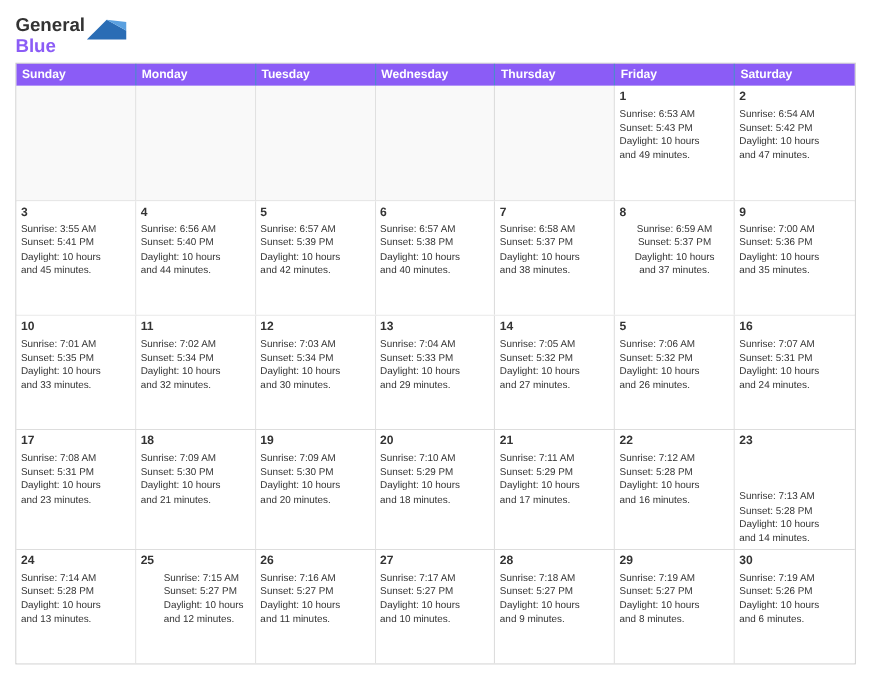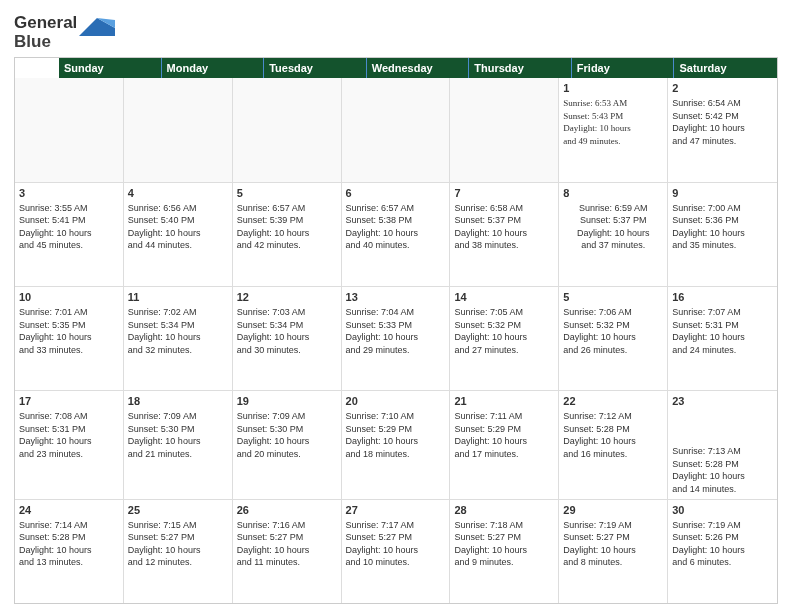--- a/index.html
+++ b/index.html
@@ -28,21 +28,21 @@
       flex-direction: column;
       align-items: flex-start;
       margin-top: 4px;
     }
     .logo-text {
       font-size: 17px;
       font-weight: bold;
       color: #333;
       line-height: 1.1;
     }
-    .logo-text span.blue { color: #404040; }
+    .logo-text span.blue { color: #8b5cf6; }
     .title-block {
       text-align: right;
     }
     .calendar-title {
       font-size: 32px;
       font-weight: bold;
       color: #333;
       line-height: 1.1;
     }
     .calendar-subtitle {
@@ -52,22 +52,21 @@
     }
     .calendar {
       flex: 1;
       border: 1px solid #ccc;
       display: flex;
       flex-direction: column;
     }
     .cal-header-row {
       display: grid;
       grid-template-columns: repeat(7, 1fr);
-      background: #14532d;
-      margin-left: 44px;
+      background: #8b5cf6;
     }
     .cal-header-cell {
       color: #fff;
       font-size: 11px;
       font-weight: bold;
       padding: 4px 5px;
       text-align: left;
       border-right: 1px solid #4a8acc;
     }
     .cal-header-cell:last-child { border-right: none; }
@@ -141,21 +140,21 @@
       </div>
     <div class="cal-body" id="cal-body">
         <div class="cal-week">
           <div class="cal-cell empty"></div>
           <div class="cal-cell empty"></div>
           <div class="cal-cell empty"></div>
           <div class="cal-cell empty"></div>
           <div class="cal-cell empty"></div>
           <div class="cal-cell">
             <span class="day-number">1</span>
-            <div class="cell-text" style="white-space: pre-wrap; font-family: Liberation Serif, serif;">Sunrise: 6:53 AM
+            <div class="cell-text" style="white-space: pre-wrap;">Sunrise: 6:53 AM
 Sunset: 5:43 PM
 Daylight: 10 hours
 and 49 minutes.</div>
           </div>
           <div class="cal-cell">
             <span class="day-number">2</span>
             <div class="cell-text" style="white-space: pre-wrap;">Sunrise: 6:54 AM
 Sunset: 5:42 PM
 Daylight: 10 hours
 and 47 minutes.</div>
@@ -317,21 +316,21 @@
         <div class="cal-week">
           <div class="cal-cell">
             <span class="day-number">24</span>
             <div class="cell-text" style="white-space: pre-wrap;">Sunrise: 7:14 AM
 Sunset: 5:28 PM
 Daylight: 10 hours
 and 13 minutes.</div>
           </div>
           <div class="cal-cell">
             <span class="day-number">25</span>
-            <div class="cell-text" style="white-space: pre-wrap;">Sunrise: 7:15 AM
+            <div class="cell-text" style="white-space: pre-wrap; margin-left: 21px;">Sunrise: 7:15 AM
 Sunset: 5:27 PM
 Daylight: 10 hours
 and 12 minutes.</div>
           </div>
           <div class="cal-cell">
             <span class="day-number">26</span>
             <div class="cell-text" style="white-space: pre-wrap;">Sunrise: 7:16 AM
 Sunset: 5:27 PM
 Daylight: 10 hours
 and 11 minutes.</div>

